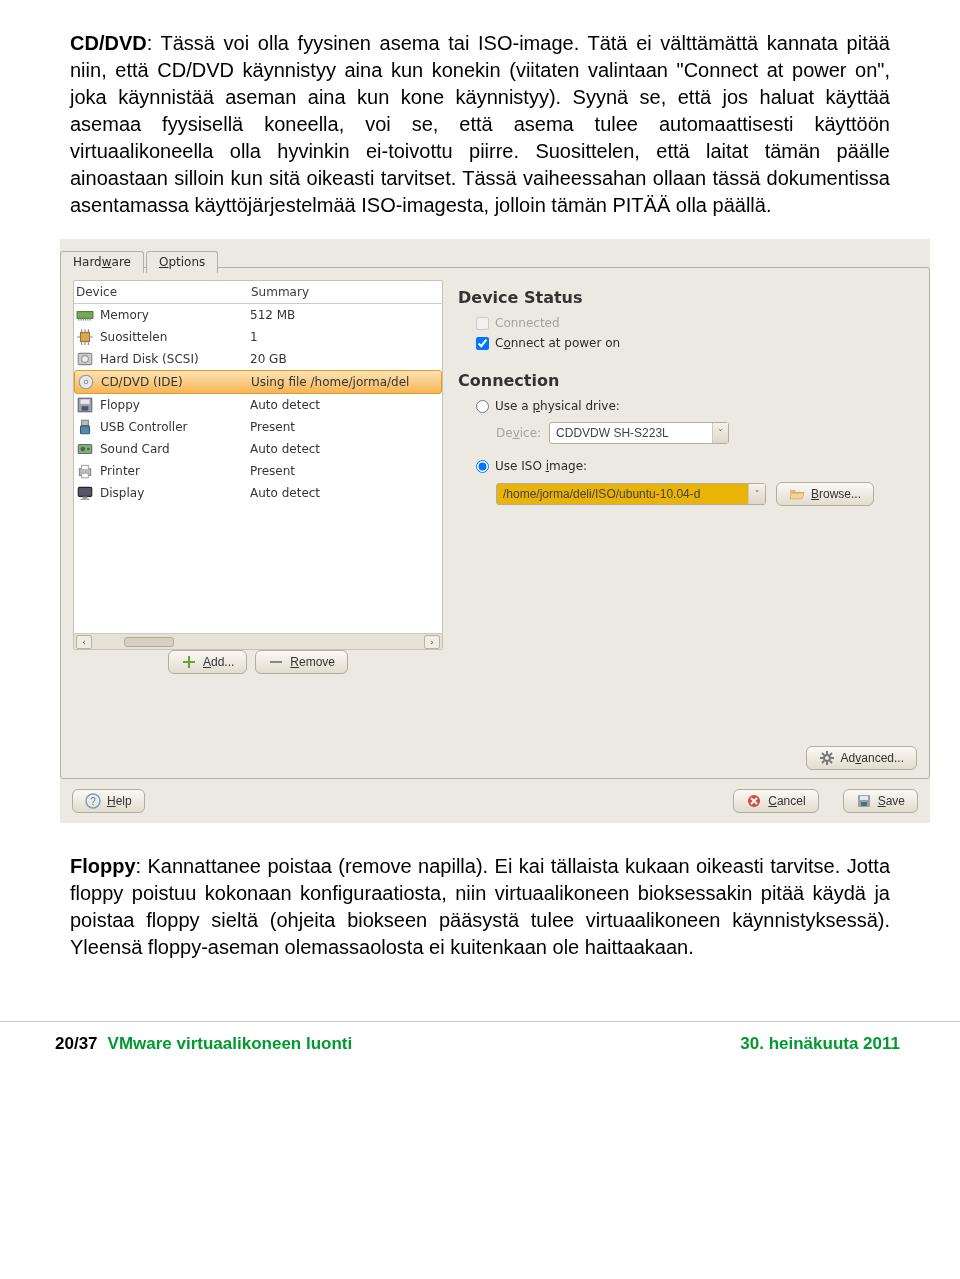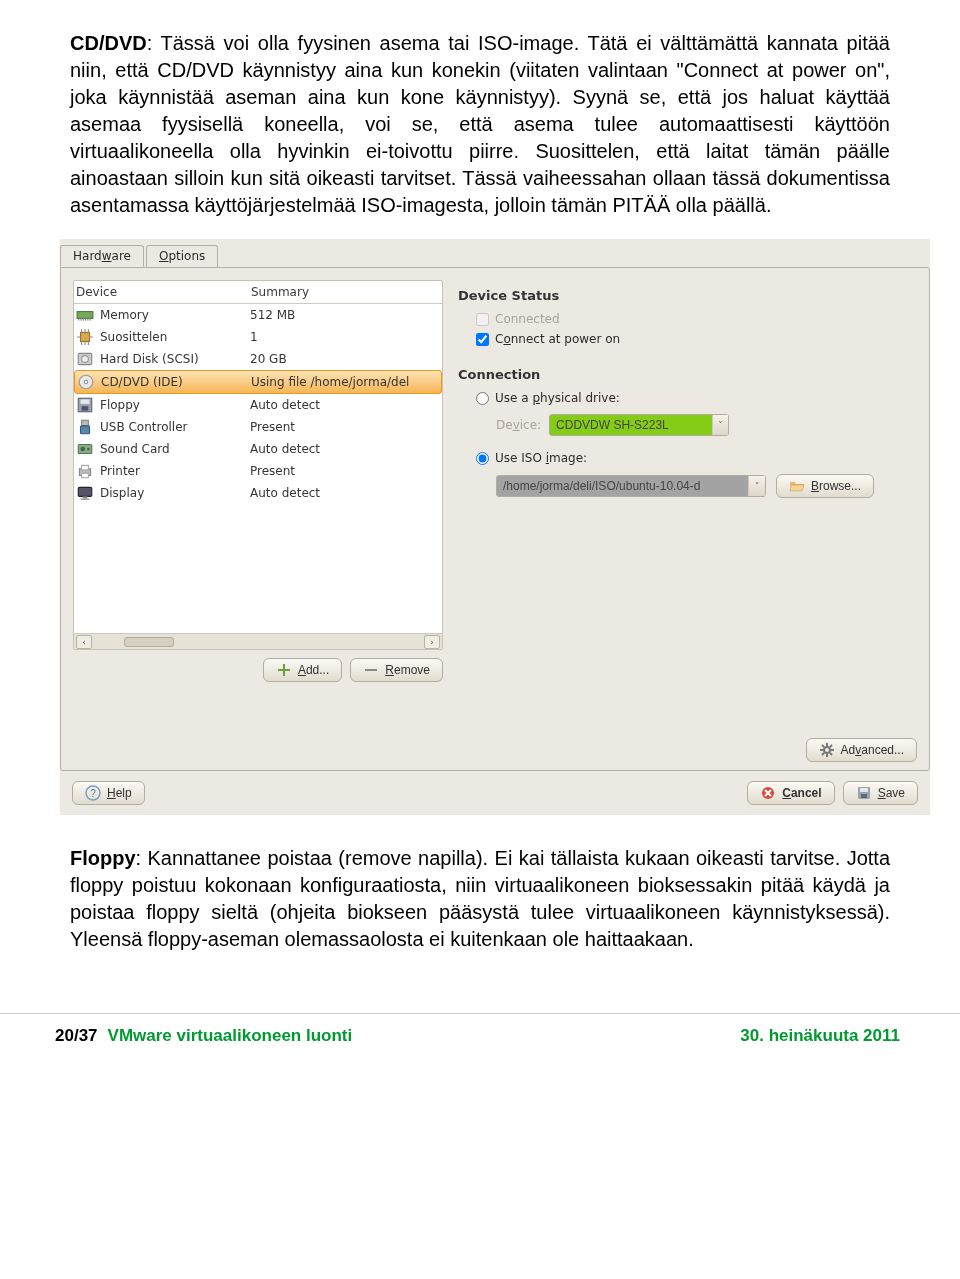--- a/index.html
+++ b/index.html
@@ -9,49 +9,49 @@
   .para-lead-title { font-weight: bold; }
   .dialog {
     margin: 20px 0 30px -10px;
     width: 870px;
     background: #ece9e2;
     font-family: "DejaVu Sans", Verdana, sans-serif;
     font-size: 12px;
     color: #2b2b2b;
   }
   .tabs { display: flex; padding-top: 6px; }
-  .tab { background:#ece9e2; border:1px solid #b5b0a4; border-bottom:none; border-radius:3px 3px 0 0; padding:3px 12px; margin-right:2px; font-size:12px; position:relative; top:0; }
+  .tab { background:#ece9e2; border:1px solid #b5b0a4; border-bottom:none; border-radius:3px 3px 0 0; padding:3px 12px; margin-right:2px; font-size:12px; position:relative; top:6px; }
   .tab.active { background:#ece9e2; border-bottom:1px solid #ece9e2; z-index:2; }
   .tab-panel { border:1px solid #b5b0a4; border-radius:0 3px 3px 3px; padding:12px 12px 8px 12px; display:flex; gap:15px; }
   .dev-list { width: 370px; display:flex; flex-direction:column; }
   .dev-header { display:flex; font-size:12px; color:#3b3b3b; border-bottom:1px solid #cfcabe; padding:4px 2px; }
   .dev-col-name { width:175px; }
   .dev-col-sum { flex:1; }
   .dev-row { display:flex; align-items:center; padding:3px 2px; color:#353535; border-radius:2px; white-space:nowrap; overflow:hidden; }
   .dev-row.selected { background:#fbc66e; background:linear-gradient(#fce3b5,#f7b556); border:1px solid #e79a1e; border-radius:3px; }
   .dev-icon { width:18px; height:16px; margin-right:6px; display:inline-flex; align-items:center; justify-content:center; }
   .dev-name { width:150px; overflow:hidden; text-overflow:ellipsis; }
   .dev-sum { flex:1; overflow:hidden; text-overflow:ellipsis; }
   .scroll-frame { border:1px solid #c8c2b4; border-radius:2px; background:#fff; height:370px; overflow:hidden; position:relative; }
   .scroll-body { padding:0; }
   .hscrollbar { position:absolute; left:0; right:0; bottom:0; height:16px; background:#e6e2d8; border-top:1px solid #cfcabf; display:flex; align-items:center; }
   .sb-btn { width:16px; height:14px; border:1px solid #b8b2a5; background:#efece4; border-radius:2px; margin:0 2px; display:flex; align-items:center; justify-content:center; font-size:9px; color:#555; }
   .sb-track { flex:1; position:relative; height:10px; }
   .sb-thumb { position:absolute; left:30px; width:50px; top:0; bottom:0; background:#d6d0c2; border:1px solid #b0aa9c; border-radius:3px; }
-  .dev-buttons { display:flex; justify-content:flex-end; gap:8px; margin-top:8px; }
+  .dev-buttons { display:flex; justify-content:center; gap:8px; }
   .gbtn { display:inline-flex; align-items:center; gap:6px; font-size:12px; padding:3px 12px; background:linear-gradient(#fbf9f4,#e1dccf); border:1px solid #b3ad9f; border-radius:6px; color:#333; }
   .right-pane { flex:1; padding-top:4px; }
-  .sect-title { font-weight:bold; font-size:13px; margin:4px 0 6px 0; color:#333; }
+  .sect-title { font-weight:bold; font-size:16px; margin:4px 0 6px 0; color:#333; }
   .chk-row { display:flex; align-items:center; gap:6px; font-size:12px; padding:3px 0 3px 18px; }
   .chk, .radio { width:13px; height:13px; }
   .disabled { color:#a8a49a; }
-  .combo { display:inline-flex; align-items:stretch; border:1px solid #b3ad9f; border-radius:3px; background:#a3a3a3; font-size:12px; height:22px; }
+  .combo { display:inline-flex; align-items:stretch; border:1px solid #b3ad9f; border-radius:3px; background:#eab308; font-size:12px; height:22px; }
   .combo input { border:0; outline:0; background:transparent; padding:2px 6px; font-size:12px; width:100%; color:#444; }
   .combo .arrow { width:18px; border-left:1px solid #cfcabf; background:linear-gradient(#f5f2ea,#ddd7c8); display:flex; align-items:center; justify-content:center; font-size:9px; color:#555; }
-  .combo.disabled { background:#84cc16; }
+  .combo.disabled { background:#ffffff; }
   .device-line { padding:2px 0 2px 38px; display:flex; align-items:center; gap:8px; margin:4px 0 10px 0; }
   .iso-row { padding:6px 0 0 38px; display:flex; align-items:center; gap:10px; }
   .right-buttons { display:flex; justify-content:flex-end; margin-top:240px; }
   .dialog-footer { display:flex; align-items:center; padding:10px 12px; }
   .footer-spacer { flex:1; }
   .ic-svg { width:16px; height:16px; flex:0 0 auto; }
   .page-footer { display:flex; align-items:center; gap:10px; font-size:17px; font-weight:bold; padding:12px 0 18px 55px; border-top:1px solid #ccc; margin-top:20px; }
   .pf-page { color:#000; }
   .pf-title { color:#009a31; }
   .pf-date { color:#009a31; margin-left:auto; padding-right:60px; }
@@ -294,21 +294,21 @@
       <button class="gbtn">
         <span class="ic-svg">
           <svg viewBox="0 0 16 16">
               <circle cx="8" cy="8" r="7" fill="none" stroke="#7a9ec4" stroke-width="1.5"></circle>
               <text x="8" y="12" text-anchor="middle" font-size="10" fill="#4a7aa8" font-family="sans-serif">?</text>
             </svg>
         </span>
         <span><u>H</u>elp</span>
       </button>
       <div class="footer-spacer"></div>
-      <button class="gbtn" style="margin-right:8px;font-weight:bold;">
+      <button class="gbtn" style="margin-right:24px;">
         <span class="ic-svg">
           <svg viewBox="0 0 16 16">
               <circle cx="8" cy="8" r="6" fill="#d94b3a"></circle>
               <path d="M5 5l6 6M11 5l-6 6" stroke="#fff" stroke-width="2"></path>
             </svg>
         </span>
         <span><u>C</u>ancel</span>
       </button>
       <button class="gbtn">
         <span class="ic-svg">

